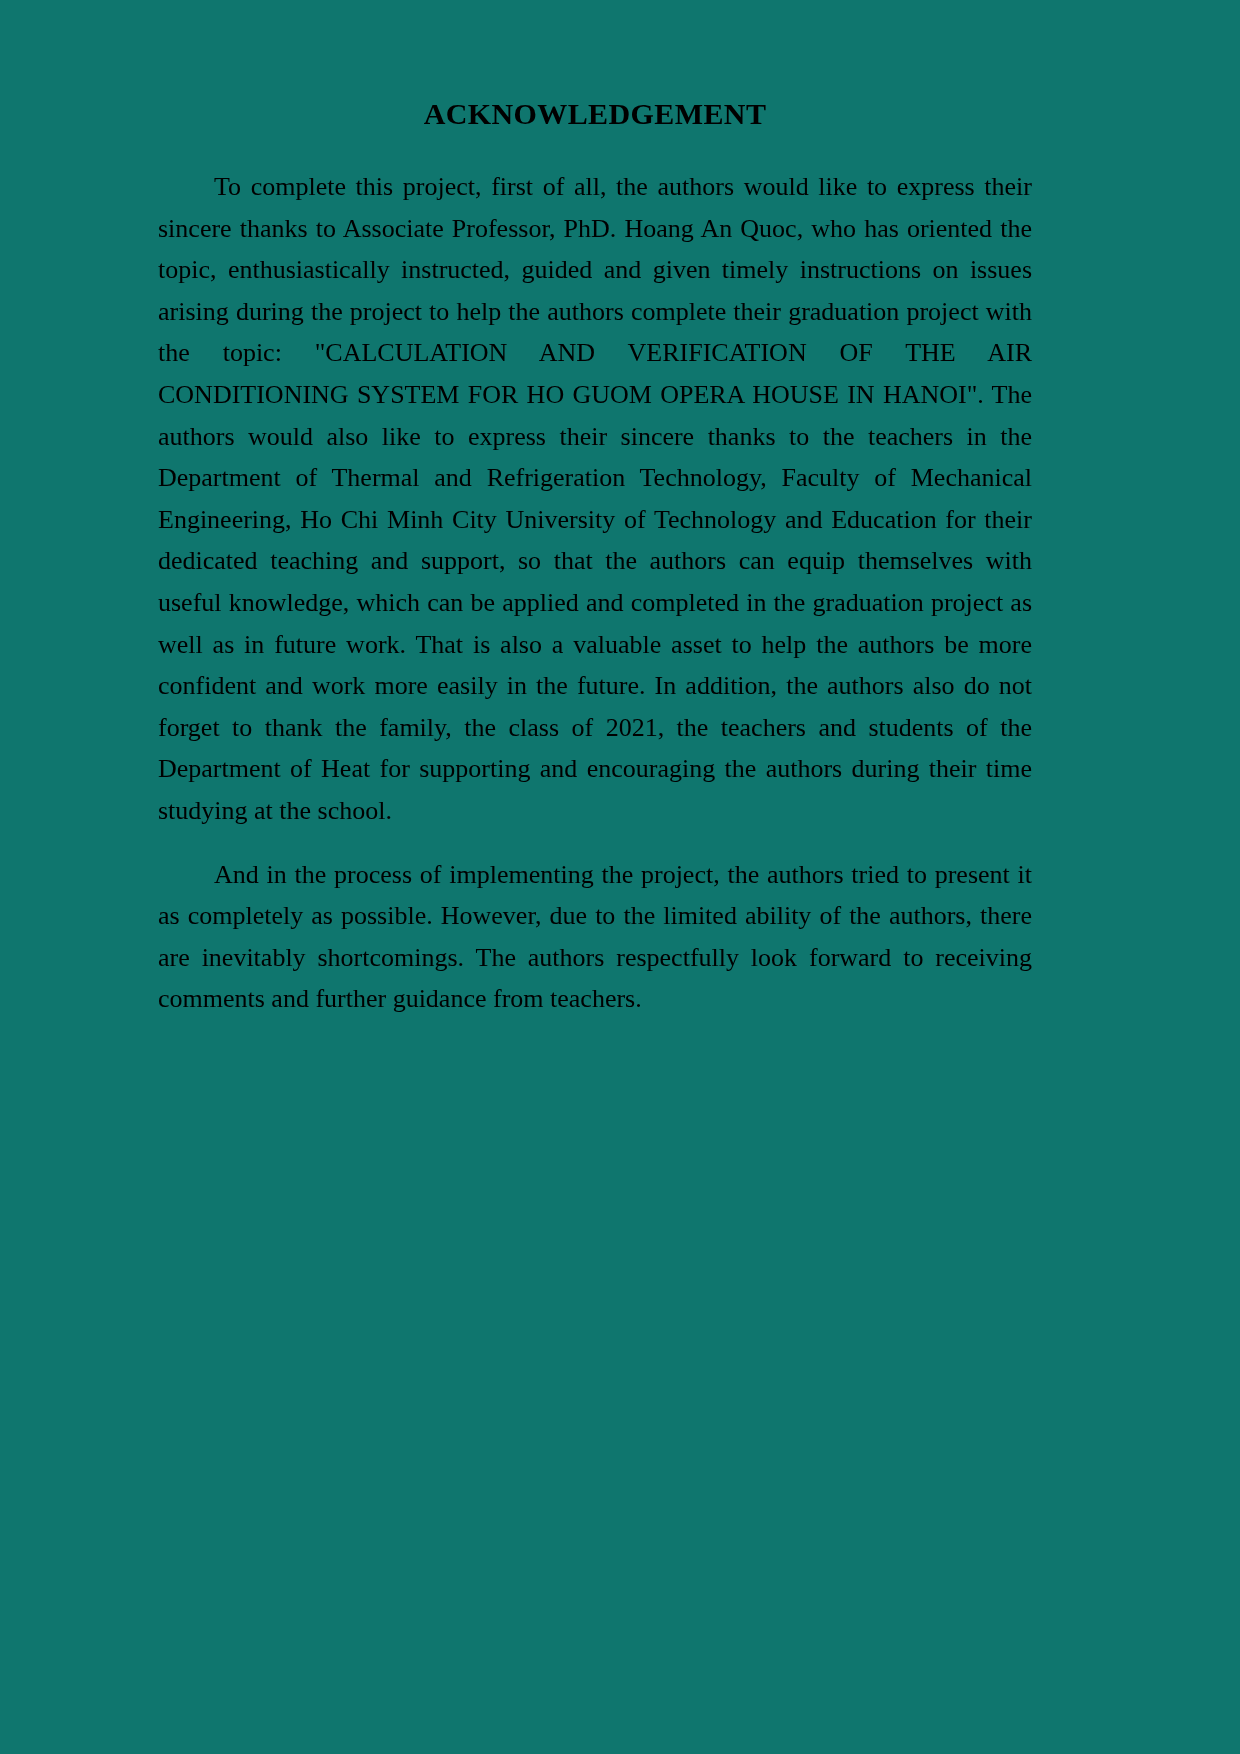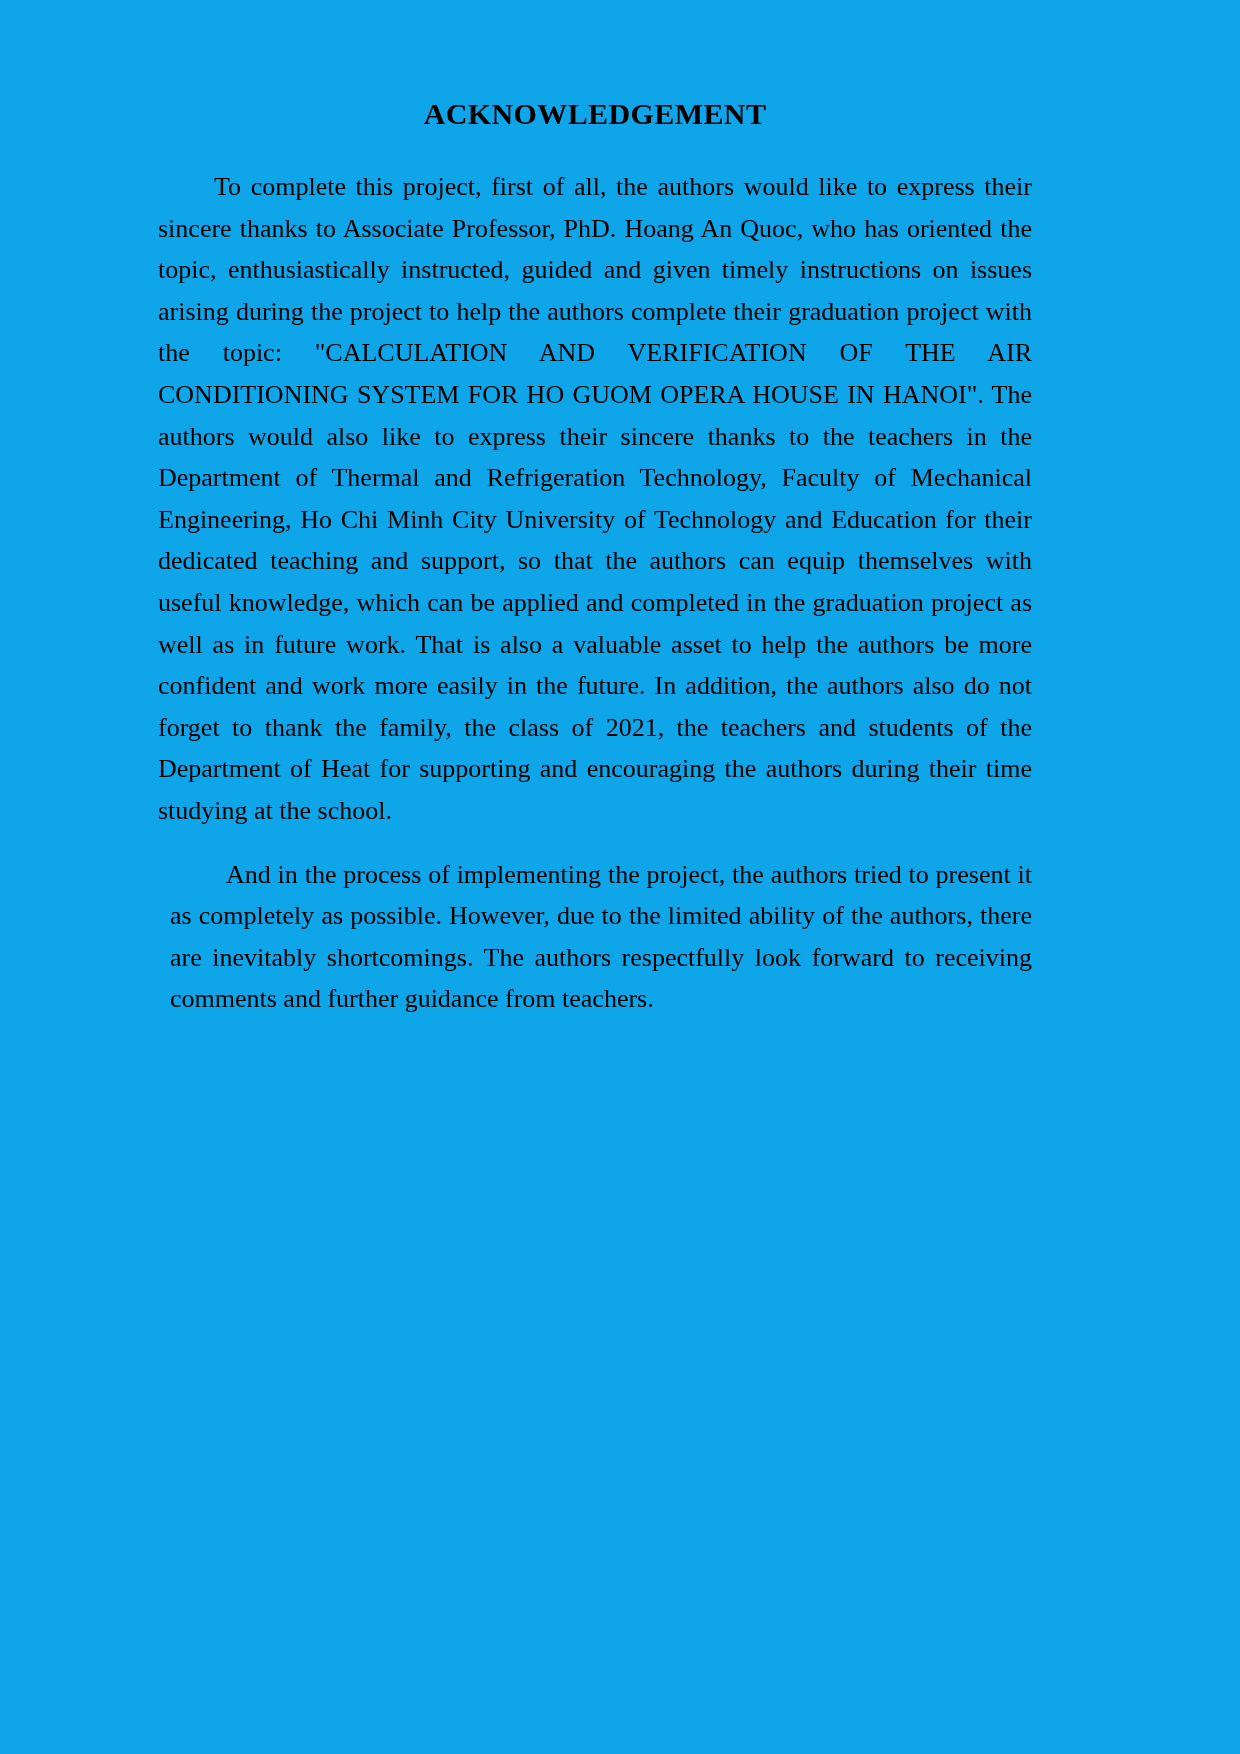--- a/index.html
+++ b/index.html
@@ -12,21 +12,21 @@
     height: 1754px;
     font-family: "Liberation Serif", "DejaVu Serif", serif;
     color: #000000;
     -webkit-font-smoothing: antialiased;
   }
   .page {
     position: relative;
     width: 1240px;
     height: 1754px;
     box-sizing: border-box;
-    background: #0ea5e9;
+    background: #0f766e;
     overflow: hidden;
   }
   .content {
     position: absolute;
     left: 158px;
     top: 96px;
     width: 874px;
   }
   .doc-title {
     font-size: 30px;
@@ -40,21 +40,20 @@
     font-size: 26px;
     line-height: 41.6px;
     text-align: justify;
     text-justify: inter-word;
     text-indent: 56px;
     margin: 0 0 22px 0;
     hyphens: none;
   }
   .para:last-child {
     margin-bottom: 0;
-    margin-left: 12px;
   }
   
 </style>
 </head>
 <body>
 
 <div class="page">
   <div class="content">
 
     <h1 class="doc-title">ACKNOWLEDGEMENT</h1>

